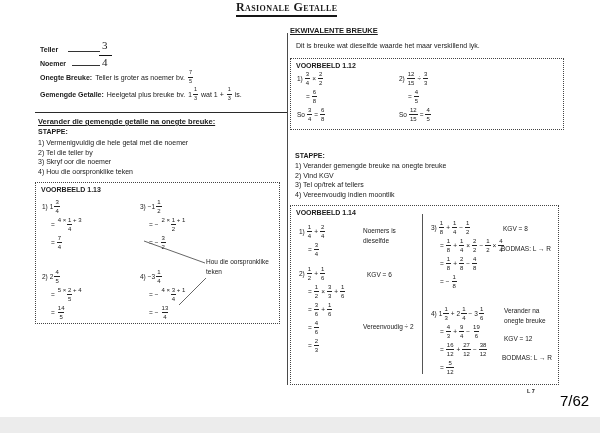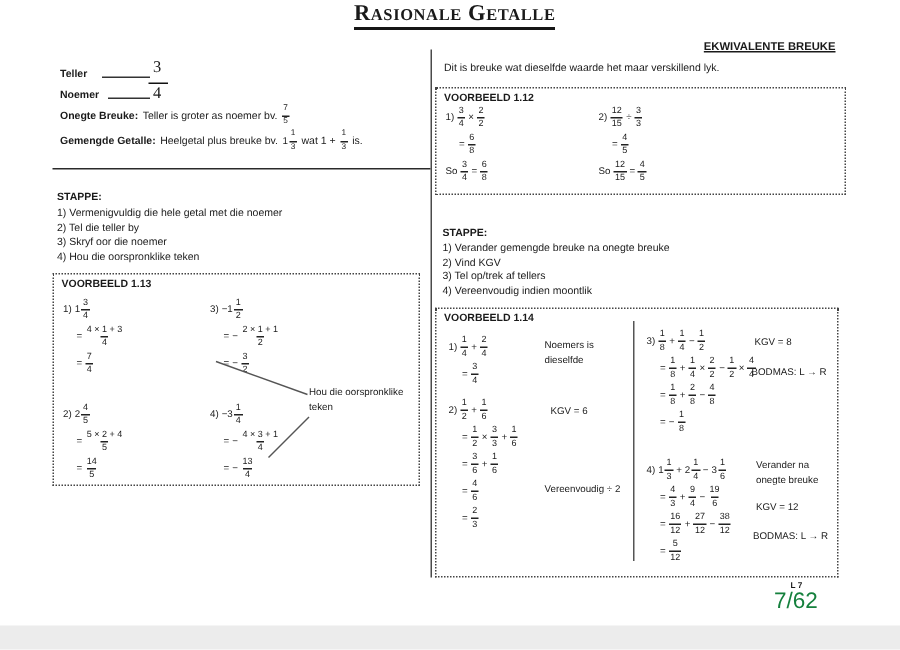--- a/index.html
+++ b/index.html
@@ -6,31 +6,31 @@
   body {
     width:600px; height:433px; overflow:hidden; background:#ffffff;
     font-family:"Liberation Sans", sans-serif; color:#1a1a1a; position:relative;
   }
   .doc { position:absolute; inset:0; background:#fff; }
 
   
   .title {
     position:absolute; left:236px; top:1px; margin:0;
     font-family:"Liberation Serif", serif; font-variant:small-caps;
-    font-weight:bold; font-size:15px; letter-spacing:0.4px; line-height:1.15;
+    font-weight:bold; font-size:12px; letter-spacing:0.4px; line-height:1.15;
     border-bottom:2px solid #161616; padding-bottom:0;text-align:center;
   }
 
   .main-divider { position:absolute; left:287px; top:33px; width:1px; height:352px; background:#4a4a4a; }
 
   
   .heading { position:absolute; font-weight:bold; font-size:7.5px; text-decoration:underline; white-space:nowrap; }
   .heading-terminologie { left:15px; top:28px; width:270px; text-align:center; }
   .heading-verander     { left:38px; top:117px; }
-  .heading-ekwiv        { left:290px; top:26px; width:267px; text-align:right; }
+  .heading-ekwiv        { left:290px; top:26px; width:267px; text-align:left; }
   .heading-optel        { left:290px; top:138px; width:267px; text-align:center; font-size:8px; }
 
   .desc { position:absolute; left:296px; top:42px; font-size:7px; }
 
   .stappe-label { position:absolute; font-size:7px; font-weight:bold; }
   .stappe-left  { left:38px; top:128px; }
   .stappe-right { left:295px; top:152px; }
   .steps { position:absolute; }
   .steps-left  { left:38px; top:138px; }
   .steps-right { left:295px; top:161px; }
@@ -100,21 +100,21 @@
   .note-i2a { left:76px;  top:64px; }
   .note-i2b { left:72px;  top:116px; }
   .note-i3a { left:212px; top:18px; }
   .note-i3b { left:210px; top:38px; }
   .note-i4a { left:213px; top:100px; width:50px; }
   .note-i4b { left:213px; top:128px; }
   .note-i4c { left:211px; top:147px; }
 
   
   .footer-code { position:absolute; left:527px; top:388px; font-size:5.5px; font-weight:bold; }
-  .page-indicator { position:absolute; left:516px; top:392px; font-size:15px; color:#15803d; }
+  .page-indicator { position:absolute; left:560px; top:392px; font-size:15px; color:#000000; }
   .bottom-strip { position:absolute; left:0; top:417px; width:600px; height:16px; background:#ececec; }
 </style>
 </head>
 <body>
 
 <div class="doc">
 
   <h1 class="title">Rasionale Getalle</h1>
   <div class="main-divider"></div>
 
@@ -158,20 +158,21 @@
             <span class="fn">1</span>
             <span class="fd">3</span>
           </span>
         </span>
         <span class="mtext">is.</span>
       </div>
     </div>
 
   <div class="hr-left"></div>
 
+  <div class="heading heading-verander">Verander die gemengde getalle na onegte breuke:</div>
   <div class="stappe-label stappe-left">STAPPE:</div>
   <div class="steps steps-left">
     <div class="step">1) Vermenigvuldig die hele getal met die noemer</div>
     <div class="step">2) Tel die teller by</div>
     <div class="step">3) Skryf oor die noemer</div>
     <div class="step">4) Hou die oorspronklike teken</div>
   </div>
 
   <div class="vbox vb13">
     <div class="vb-label">VOORBEELD 1.13</div>

